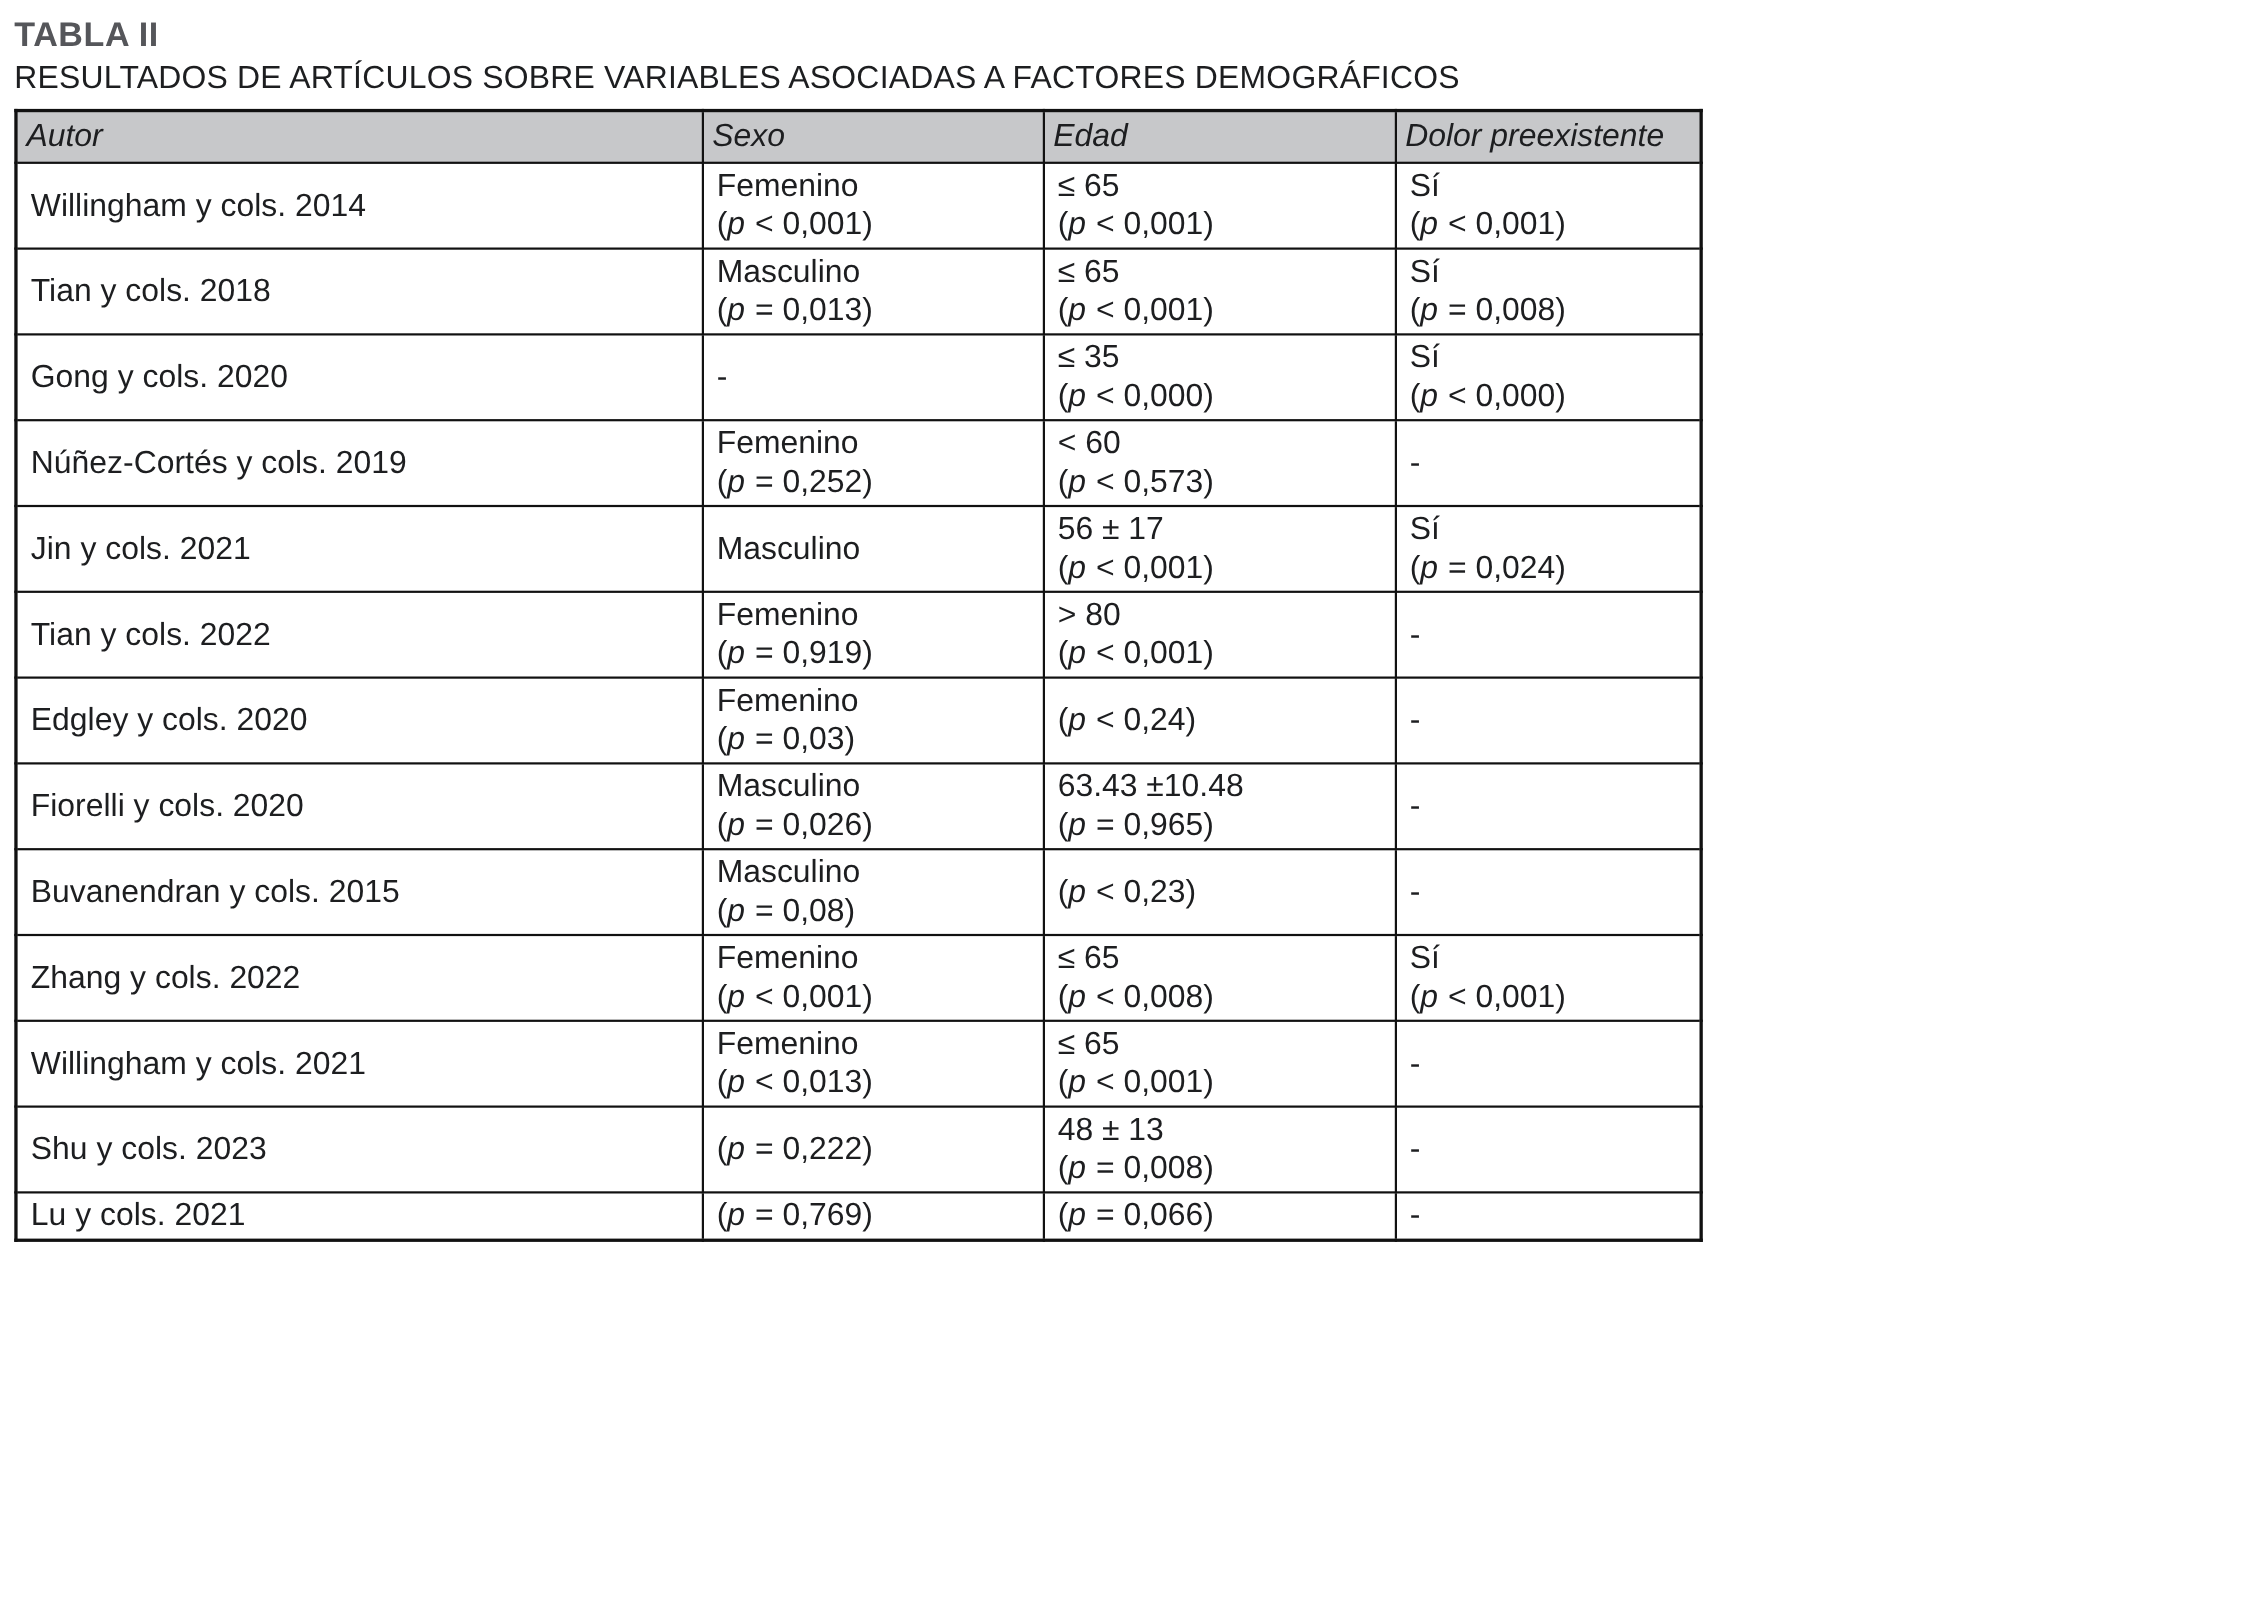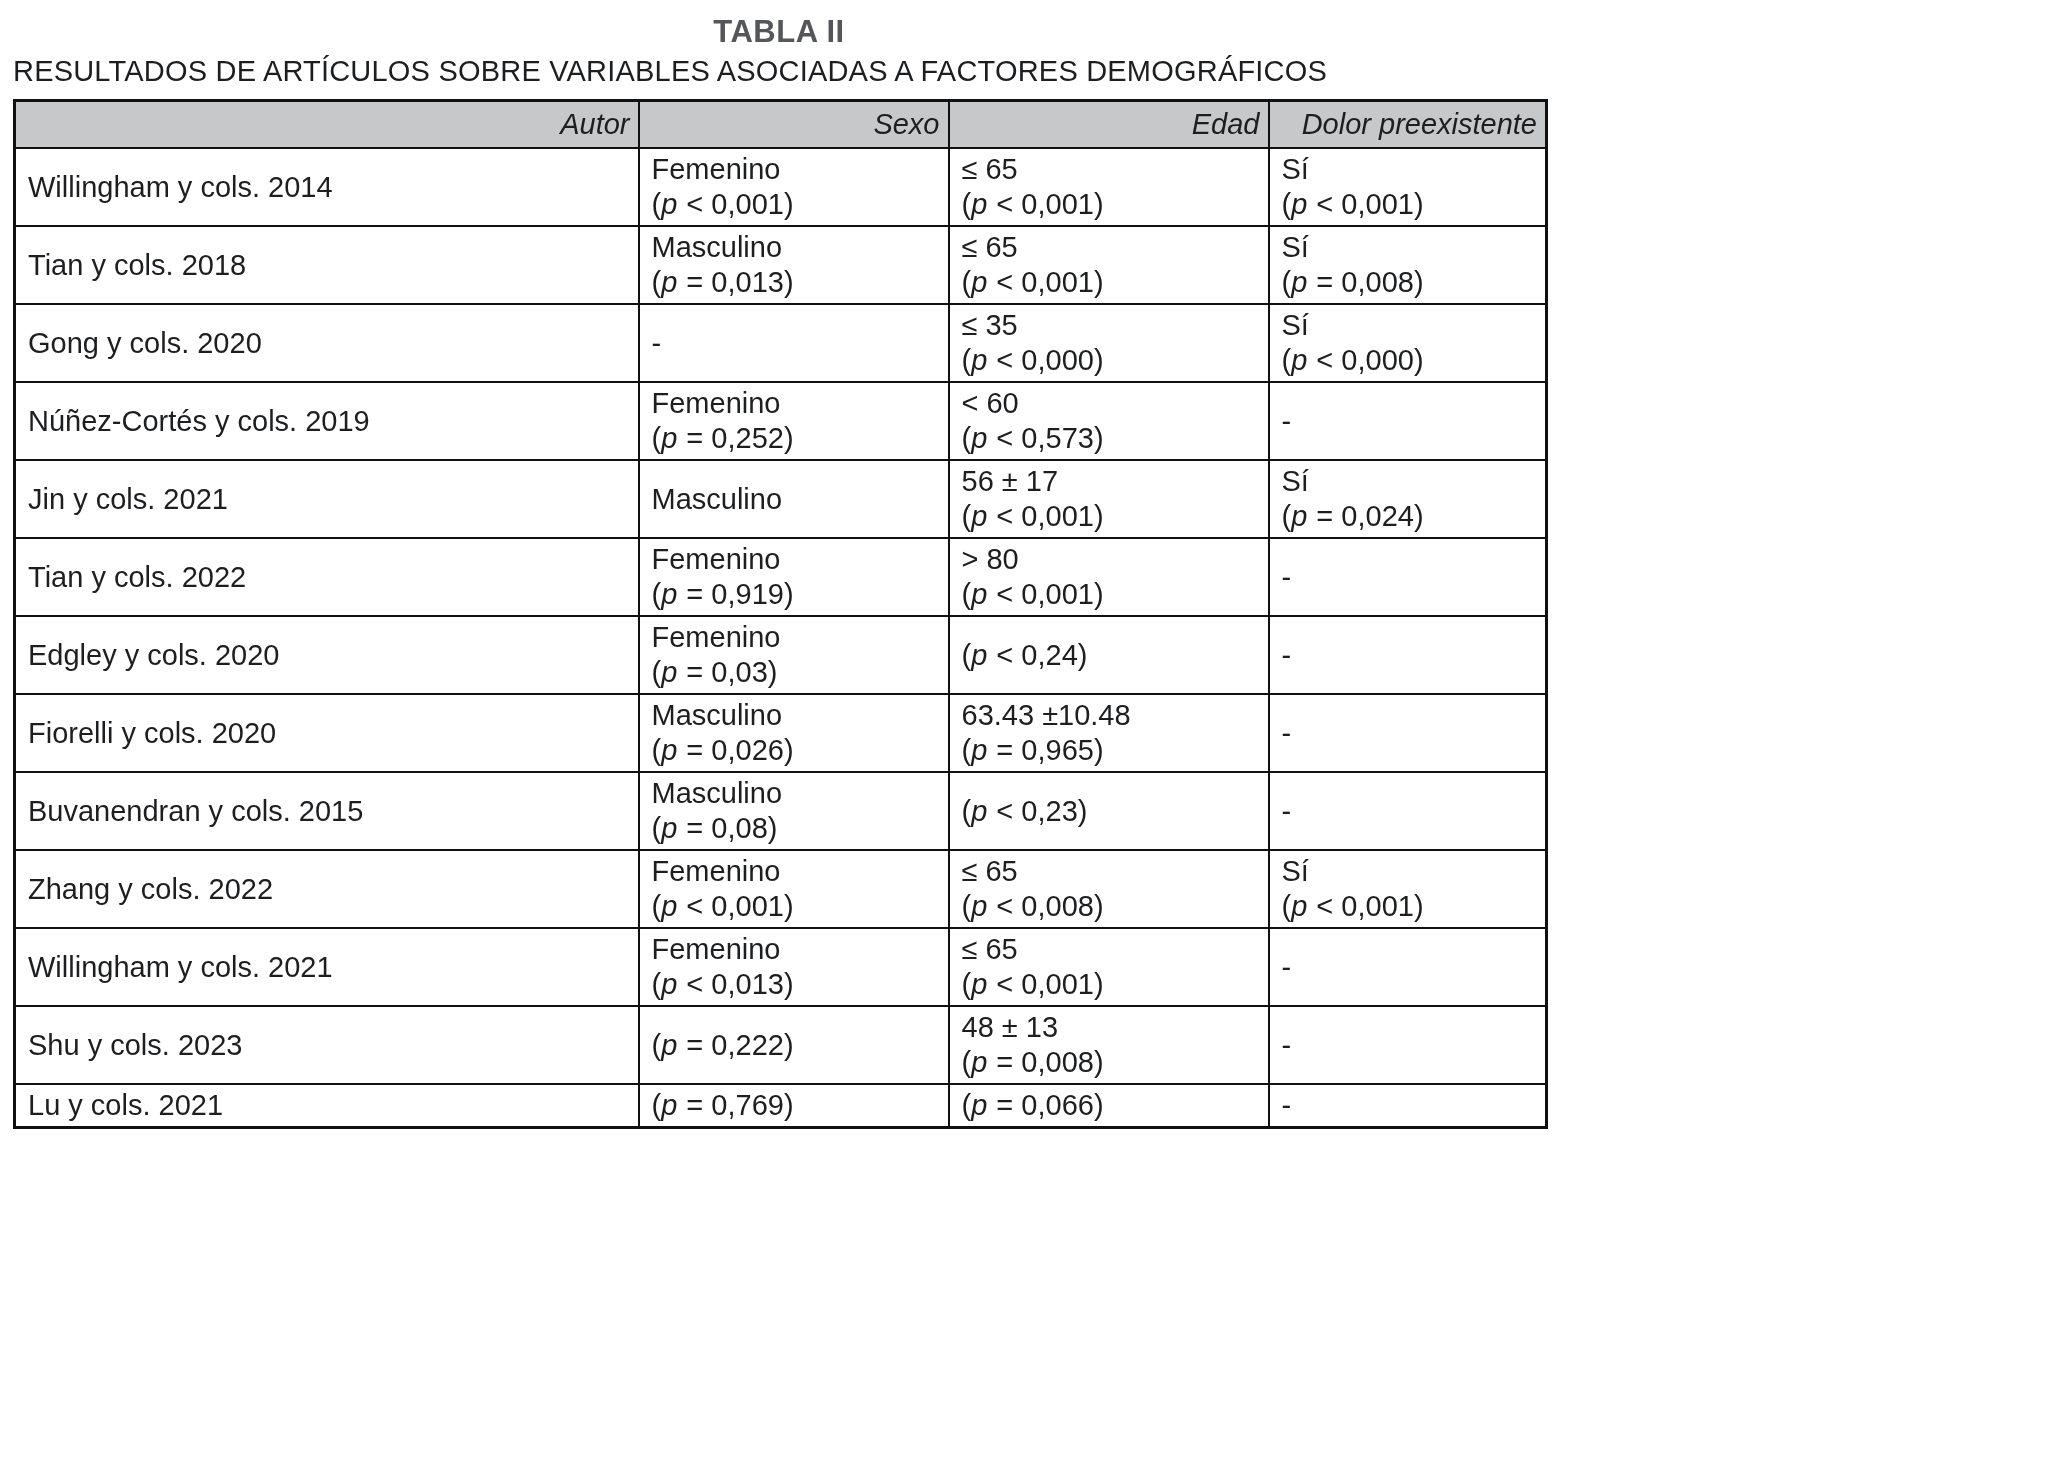--- a/index.html
+++ b/index.html
@@ -16,21 +16,21 @@
   }
   .page {
     padding: 14px 0 0 13px;
     width: 1532px;
     box-sizing: content-box;
   }
   .caption {
     width: 100%;
   }
   .title {
-    text-align: center;
+    text-align: left;
     font-weight: bold;
     font-size: 31px;
     letter-spacing: 0.5px;
     color: var(--title, #55565a);
     margin-bottom: 5px;
   }
   .subtitle {
     text-align: left;
     font-size: 29px;
     letter-spacing: 0.2px;
@@ -43,21 +43,21 @@
     width: 1532px;
     border: 3px solid var(--border, #111111);
   }
   table.demo-table th {
     background: var(--header-bg, #c7c8ca);
     font-style: italic;
     font-weight: normal;
     font-size: 29px;
     padding: 6px 8px;
     border: 2px solid var(--border, #111111);
-    text-align: right;
+    text-align: left;
     color: var(--text, #1d1e20);
   }
   table.demo-table td {
     border: 2px solid var(--border, #111111);
     font-size: 29px;
     line-height: 35px;
     padding: 3px 12px;
     vertical-align: middle;
     color: var(--text, #1d1e20);
     overflow: hidden;

